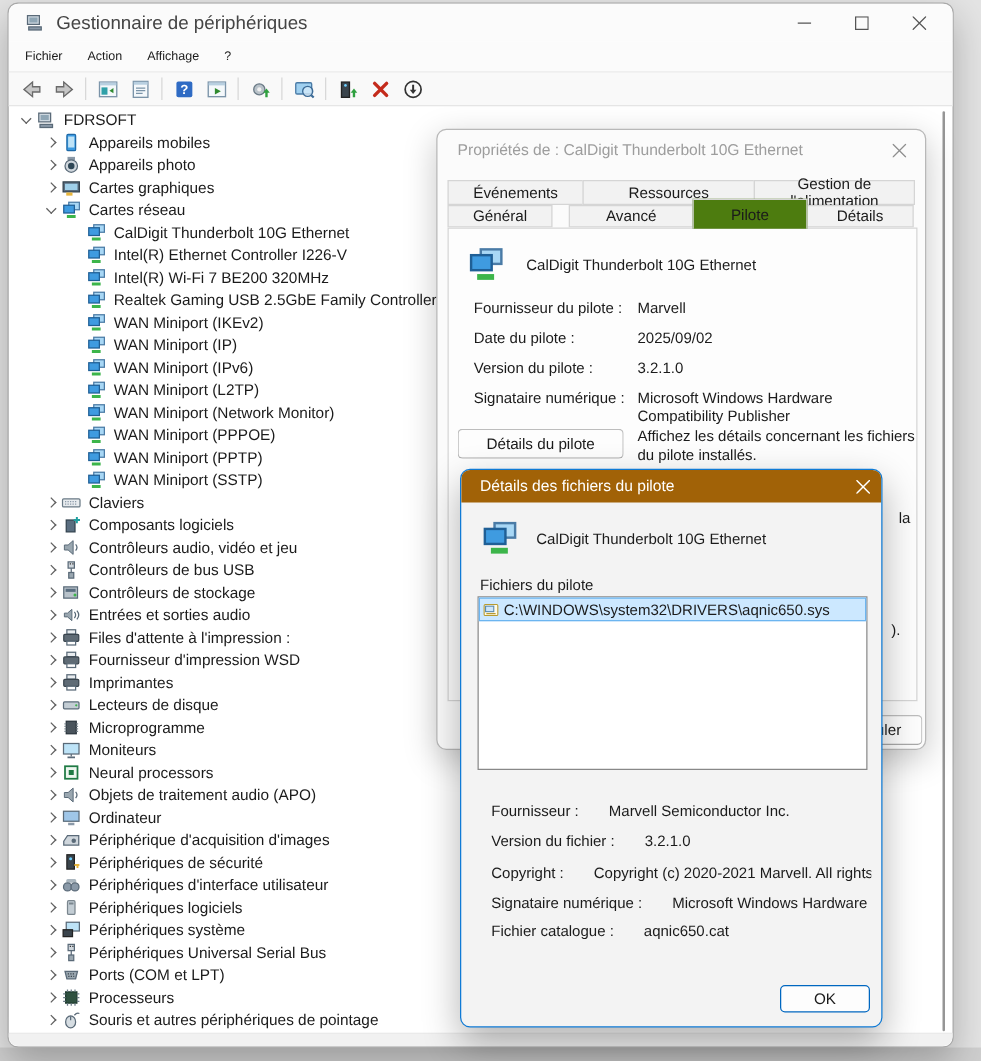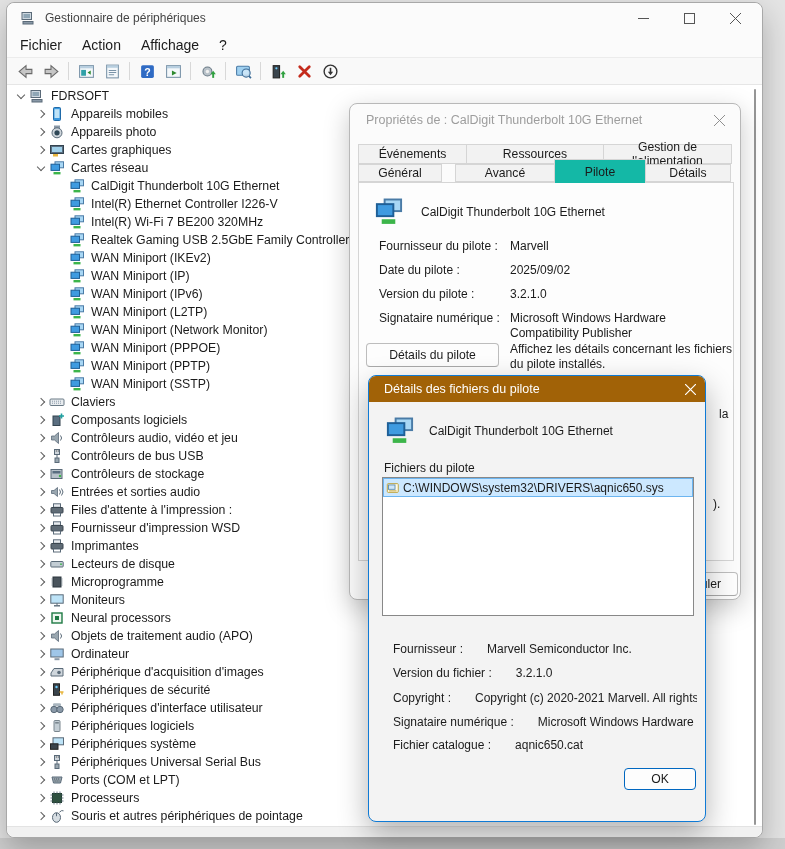--- a/index.html
+++ b/index.html
@@ -6,25 +6,25 @@
   html,body { width:785px; height:849px; }
   body { font-family:"Liberation Sans","DejaVu Sans",sans-serif; font-size:12px; color:#1b1b1b; background:#e4e4e4; }
   .screen { position:relative; width:785px; height:849px; overflow:hidden; }
   .desktop-bottom { position:absolute; left:0; bottom:0; width:785px; height:11px; background:#cfcfcf; }
 
   
   .main-window { position:absolute; left:6px; top:2px; width:757px; height:836px; background:#ffffff;
     border:1px solid #a8a8a8; border-radius:8px; box-shadow:0 12px 30px rgba(0,0,0,.25); }
   .titlebar { height:30px; display:flex; align-items:center; padding-left:13px; background:#fbfbfb; border-radius:8px 8px 0 0; }
   .titlebar .app-icon { width:16px; height:16px; margin-right:9px; }
-  .titlebar .title { font-size:12px; color:#444; }
+  .titlebar .title { font-size:15px; color:#444; }
   .win-controls { position:absolute; right:4px; top:0; height:30px; display:flex; }
   .wc { width:46px; height:30px; display:flex; align-items:center; justify-content:center; color:#666; }
   .menubar { height:24px; display:flex; align-items:center; padding-left:3px; background:#fbfbfb; }
-  .menu-item { padding:3px 10px; font-size:14px; }
+  .menu-item { padding:3px 10px; font-size:10px; }
   .toolbar { height:28px; display:flex; align-items:center; padding-left:5px; background:#f9f9f9;
     border-top:1px solid #ececec; border-bottom:1px solid #e6e6e6; }
   .tb-btn { width:26px; height:24px; display:flex; align-items:center; justify-content:center; border-radius:3px; }
   .tb-btn svg { width:17px; height:17px; }
   .tb-sep { width:1px; height:18px; background:#d8d8d8; margin:0 4px; }
 
   
   .tree { position:absolute; left:0; top:84px; right:16px; bottom:12px; overflow:hidden; font-size:12.3px; }
   .tree-row { height:18px; display:flex; align-items:center; white-space:nowrap; }
   .exp { width:16px; height:16px; position:relative; flex:none; }
@@ -37,21 +37,21 @@
     border-top:1px solid #e3e3e3; border-radius:0 0 8px 8px; }
 
   
   .props-dialog { position:absolute; left:349px; top:103px; width:392px; height:497px; background:#fbfbfb;
     border:1px solid #b8b8b8; border-radius:8px; box-shadow:0 8px 26px rgba(0,0,0,.22); z-index:5; }
   .pd-title { position:absolute; left:16px; top:9px; color:#9d9d9d; font-size:12.5px; }
   .pd-close { position:absolute; right:10px; top:5px; width:22px; height:22px; display:flex; align-items:center; justify-content:center; color:#8f8f8f; }
   .pd-tabs { position:absolute; left:8px; top:40px; width:376px; height:38px;text-align:center; }
   .tab { position:absolute; display:flex; align-items:center; justify-content:center; font-size:12.2px;
     background:#f2f2f2; border:1px solid #d5d5d5; }
-  .tab.active { background:#14b8a6; border-bottom:none; z-index:3; }
+  .tab.active { background:#4d7c0f; border-bottom:none; z-index:3; }
   .pd-panel { position:absolute; left:8px; top:78px; width:376px; height:379px; background:#fdfdfd; border:1px solid #d5d5d5; }
   .pd-dev { position:absolute; left:14px; top:13px; display:flex; align-items:center; gap:17px; }
   .pd-dev svg { width:31px; height:31px; }
   .pd-label { position:absolute; left:20px; width:130px; line-height:14px; }
   .pd-value { position:absolute; left:151px; width:221px; line-height:15px; }
   .btn { background:#fdfdfd; border:1px solid #bdbdbd; border-bottom-color:#a9a9a9; border-radius:4px;
     display:flex; align-items:center; justify-content:center; font-size:12.2px; }
   .pd-details-btn { position:absolute; left:7px; top:160px; width:133px; height:24px; }
   .pd-desc { position:absolute; left:151px; top:159px; width:224px; line-height:15px; }
   .pd-frag { position:absolute; line-height:14px; }
@@ -65,21 +65,21 @@
   .fd-close { width:30px; height:26px; display:flex; align-items:center; justify-content:center; color:#fff; }
   .fd-dev { position:absolute; left:15px; top:39px; display:flex; align-items:center; gap:14px; }
   .fd-dev svg { width:31px; height:31px; }
   .fd-files-label { position:absolute; left:15px; top:85px; }
   .fd-list { position:absolute; left:13px; top:101px; width:312px; height:139px; background:#fff; border:1px solid #888; }
   .fd-file-row { height:19px; display:flex; align-items:center; gap:3px; padding:0 2px;
     background:#cce8ff; border:1px solid #6cb5f0; }
   .fd-file-row svg { width:14px; height:14px; flex:none; }
   .fd-file-row span { white-space:nowrap; overflow:hidden; }
   .fd-row { position:absolute; left:24px; right:8px; display:flex; gap:24px; white-space:nowrap; overflow:hidden; }
-  .fd-ok { position:absolute; left:255px; top:392px; width:72px; height:22px; border:1.5px solid #0067c0; }
+  .fd-ok { position:absolute; left:255px; top:412px; width:72px; height:22px; border:1.5px solid #0067c0; }
 </style>
 </head>
 <body>
 
 <svg width="0" height="0" style="position:absolute">
   <defs>
     <symbol id="ic-computer" viewBox="0 0 16 16">
         <rect x="2" y="2.5" width="9.5" height="7" fill="#cdd7df" stroke="#5a6a78"></rect>
         <rect x="3.5" y="4" width="6.5" height="4" fill="#8fa6b5"></rect>
         <rect x="3" y="11.5" width="10" height="2.5" fill="#8a99a8" stroke="#5a6a78"></rect>

